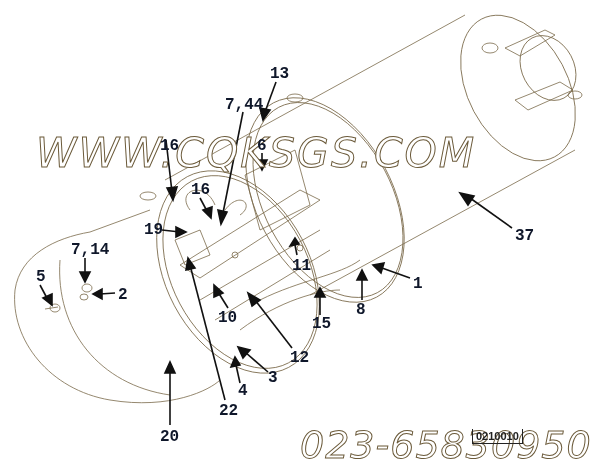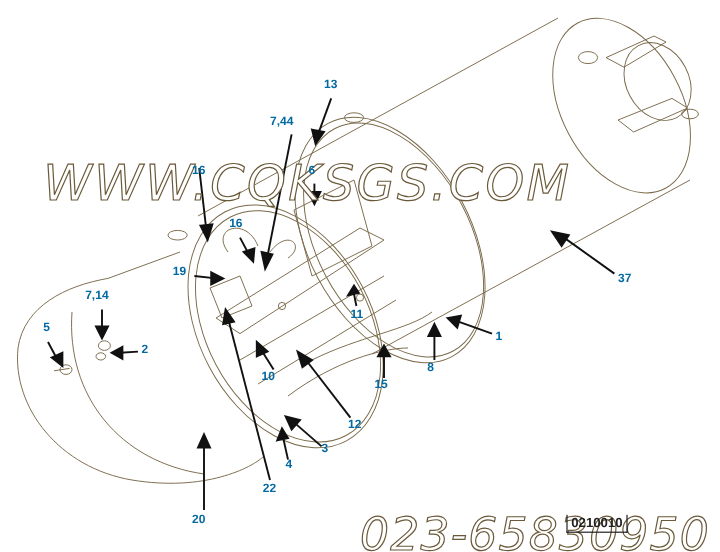--- a/index.html
+++ b/index.html
@@ -1,21 +1,21 @@
 <!DOCTYPE html>
 <html><head>
 <meta charset="utf-8">
 <style>
   html, body { margin:0; padding:0; background:#ffffff; }
   body { width:600px; height:460px; overflow:hidden; position:relative; font-family:"Liberation Sans", sans-serif; }
   #stage { position:absolute; left:0; top:0; width:600px; height:460px; background:#ffffff; }
   svg.drawing { position:absolute; left:0; top:0; }
   .callout {
-    position:absolute; font-family:Liberation Sans, sans-serif; font-weight:bold;
-    font-size:10px; color:#0369a1; line-height:1; white-space:nowrap;
+    position:absolute; font-family:Liberation Mono, monospace; font-weight:bold;
+    font-size:16px; color:#0f172a; line-height:1; white-space:nowrap;
   }
   .wm {
     position:absolute; font-family:"DejaVu Sans", sans-serif; font-style:italic;
     color:#ffffff; -webkit-text-stroke:1px #6b5a3a; letter-spacing:1px; white-space:nowrap; line-height:1;
   }
   .wm-url { font-size:41px; top:113px; left:36px; letter-spacing:2px;margin-top:20px; }
   .wm-tel { font-size:31px; left:272px; top:398px; }
   .wm-phone { font-size:38px; left:300px; top:426px; }
   .figcode {
     position:absolute; left:472px; top:429px; font-family:"Liberation Sans", sans-serif;

